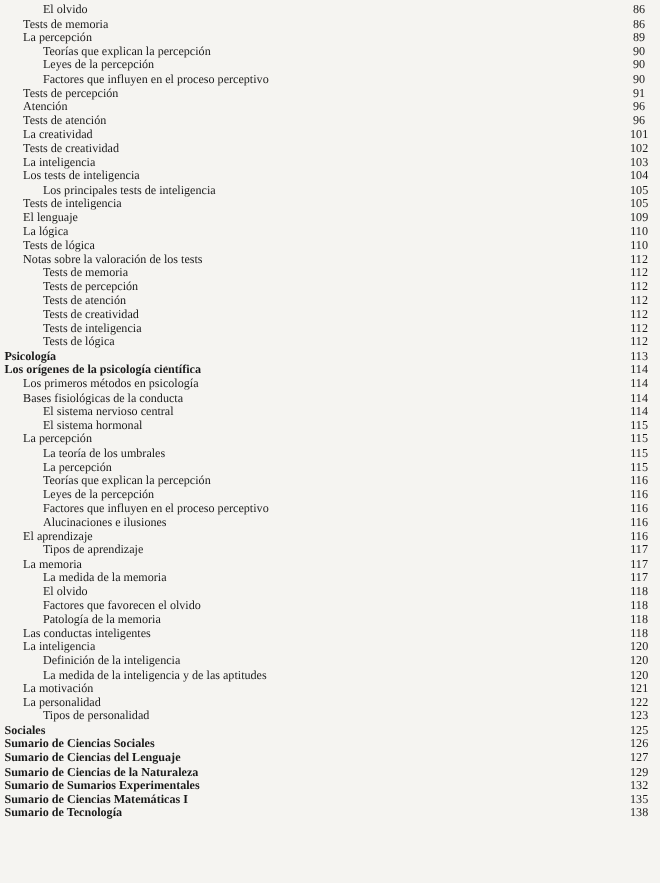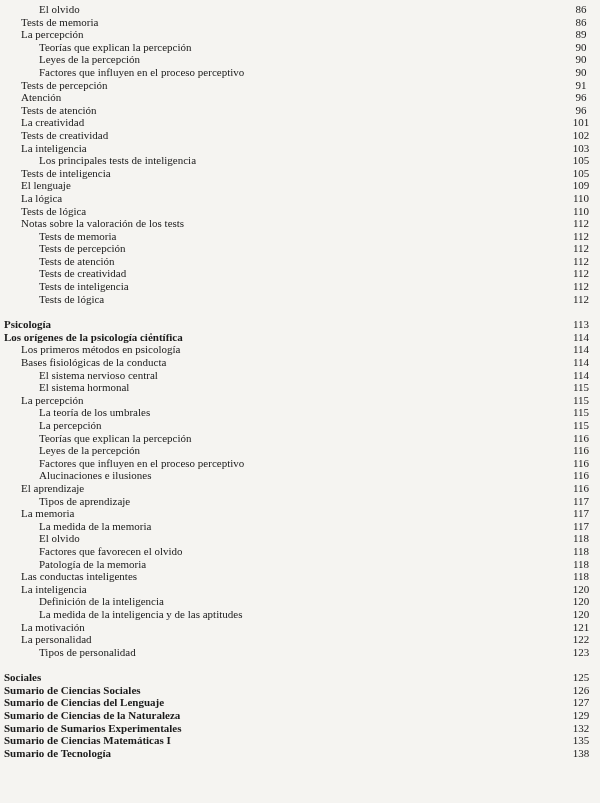--- a/index.html
+++ b/index.html
@@ -6,21 +6,21 @@
   body {
     width:600px; height:803px;
     background:#f5f4f1;
     font-family:"Liberation Serif", serif;
     font-size:11px;
     color:#1a1a1a;
     overflow:hidden;
     position:relative;
   }
   .toc { padding:3px 6px 0 4px; }
-  .toc-section + .toc-section { margin-top:13px; }
+  .toc-section + .toc-section { }
   .toc-row {
     display:flex;
     height:12.6px;
     line-height:12.6px;
     align-items:flex-end;
   }
   .lv-0 { padding-left:0; }
   .lv-1 { padding-left:17px; }
   .lv-2 { padding-left:35px; }
   .bold .label { font-weight:bold; }
@@ -101,20 +101,25 @@
       <div class="toc-row lv-1">
     <span class="label">Tests de creatividad</span>
     <span class="leader"></span>
     <span class="page-num">102</span>
   </div>
       <div class="toc-row lv-1">
     <span class="label">La inteligencia</span>
     <span class="leader"></span>
     <span class="page-num">103</span>
   </div>
+      <div class="toc-row lv-1">
+    <span class="label">Los tests de inteligencia</span>
+    <span class="leader"></span>
+    <span class="page-num">104</span>
+  </div>
       <div class="toc-row lv-2">
     <span class="label">Los principales tests de inteligencia</span>
     <span class="leader"></span>
     <span class="page-num">105</span>
   </div>
       <div class="toc-row lv-1">
     <span class="label">Tests de inteligencia</span>
     <span class="leader"></span>
     <span class="page-num">105</span>
   </div>

